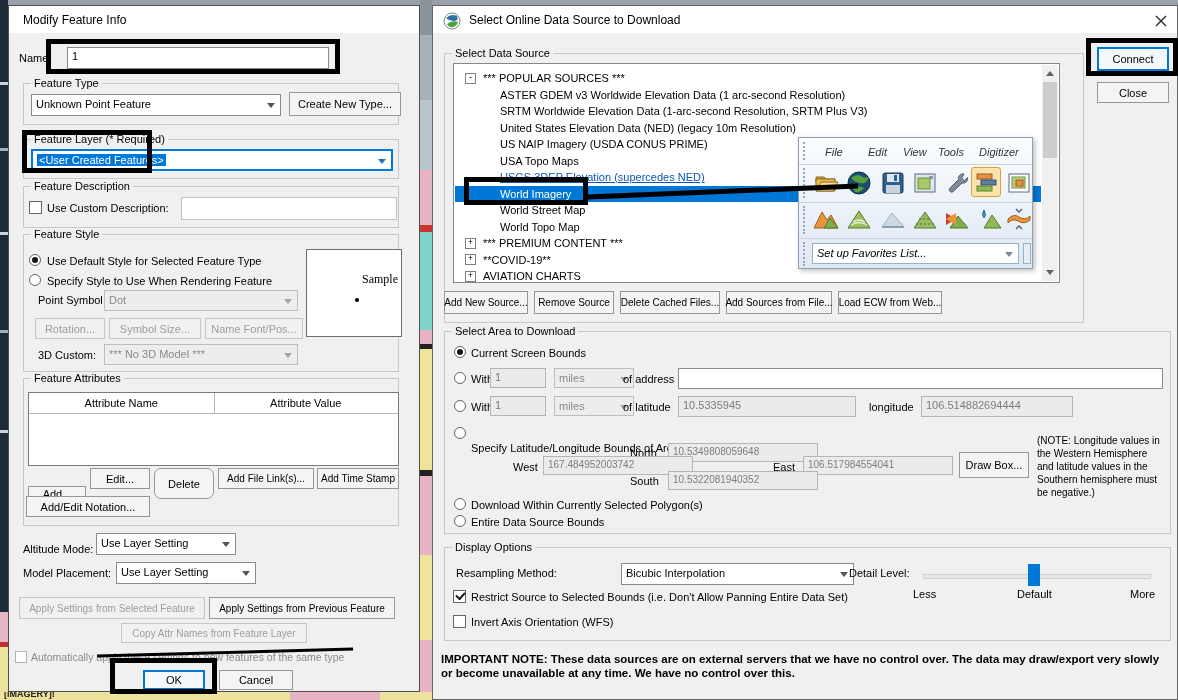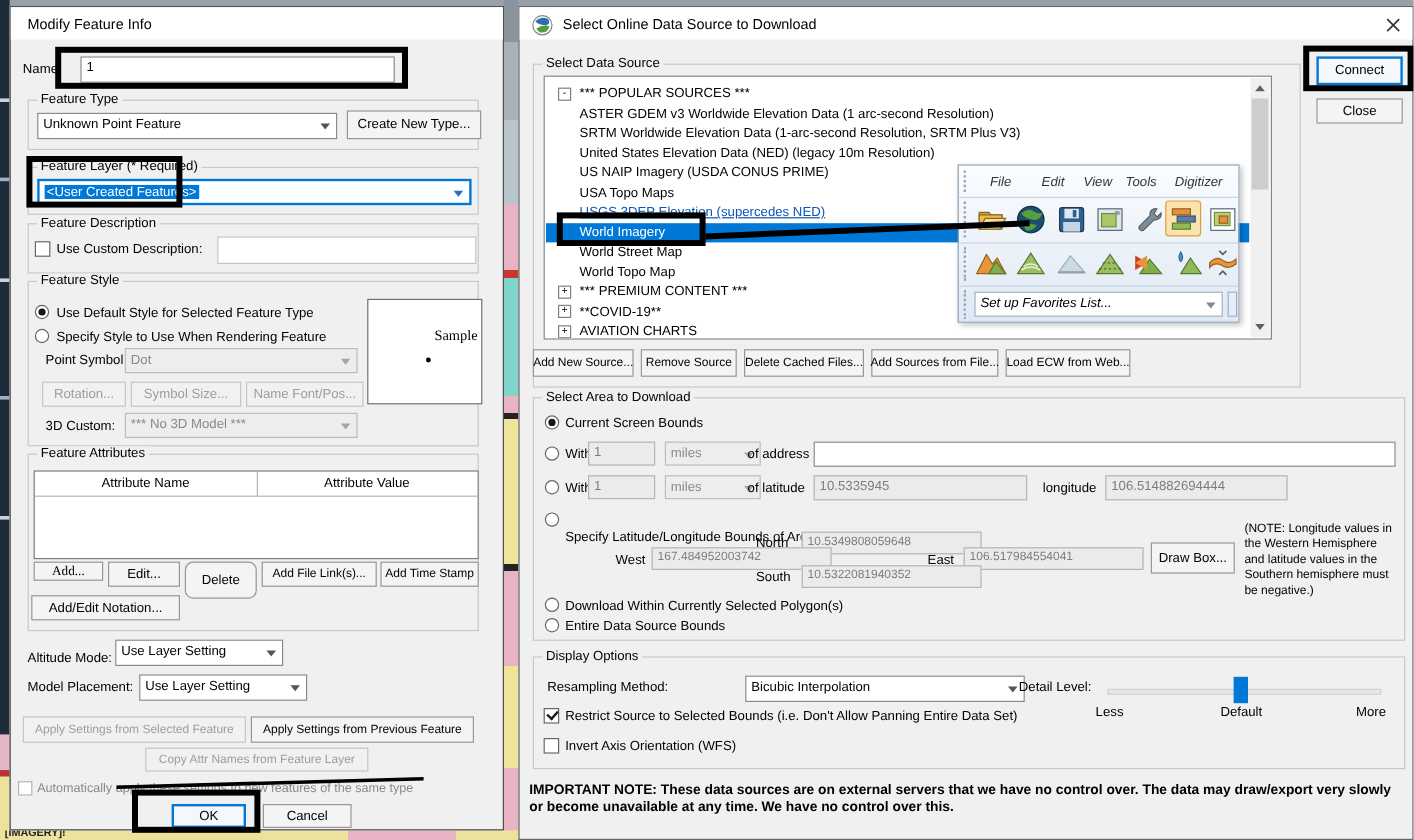--- a/index.html
+++ b/index.html
@@ -42,21 +42,21 @@
   .check.dis{border-color:#b3b3b3;}
   .check.on::after{content:"";position:absolute;left:2px;top:1px;width:7px;height:4px;
                    border-left:2px solid #1c1c1c;border-bottom:2px solid #1c1c1c;transform:rotate(-48deg);}
   
   .treebox{position:absolute;background:#fff;border:1px solid #828790;box-sizing:border-box;overflow:hidden;}
   .trows{position:absolute;left:1px;top:6px;right:18px;}
   .trow{height:16.5px;display:flex;align-items:center;position:relative;}
   .trow .expbox{width:9px;height:9px;border:1px solid #808080;background:#fff;font-size:9px;
                 line-height:7px;text-align:center;margin-left:10px;flex:none;}
   .trow .tl0{margin-left:7px;white-space:nowrap;}
-  .trow .tl1{margin-left:28px;white-space:nowrap;}
+  .trow .tl1{margin-left:45px;white-space:nowrap;}
   .trow.link .tl1{color:#0a55b8;text-decoration:underline;}
   .trow.sel{background:#0078d7;}
   .trow.sel .tl1{color:#fff;}
   
   .sbar{position:absolute;top:1px;bottom:1px;right:1px;width:16px;background:#f0f0f0;}
   .sbtn{position:absolute;left:0;width:16px;height:16px;display:flex;align-items:center;justify-content:center;}
   .tri-up{width:0;height:0;border:4px solid transparent;border-bottom:5px solid #606060;margin-top:-3px;}
   .tri-dn{width:0;height:0;border:4px solid transparent;border-top:5px solid #606060;margin-bottom:-3px;}
   .sthumb{position:absolute;left:1px;width:14px;background:#cdcdcd;}
   
@@ -183,21 +183,21 @@
       <span class="legend">Feature Attributes</span>
     </div>
     <div class="tablehead" style="left:19px;top:386px;width:371px;height:74px;text-align:right;">
       <div class="th" style="left:0;border-right:1px solid #b5b5b5;border-bottom:1px solid #b5b5b5;">
         <span>Attribute Name</span>
       </div>
       <div class="th" style="right:0;border-bottom:1px solid #b5b5b5;">
         <span>Attribute Value</span>
       </div>
     </div>
-    <div class="btn" style="left:19px;top:462px;width:58px;height:16px;font-family:Liberation Serif, serif;">
+    <div class="btn" style="left:19px;top:480px;width:58px;height:16px;">
       <span>Add...</span>
     </div>
     <div class="btn" style="left:81px;top:462px;width:60px;height:21px;">
       <span>Edit...</span>
     </div>
     <div class="btn" style="left:145px;top:462px;width:60px;height:31px;border-radius:7px;">
       <span>Delete</span>
     </div>
     <div class="btn small" style="left:209px;top:462px;width:96px;height:21px;">
       <span>Add File Link(s)...</span>

